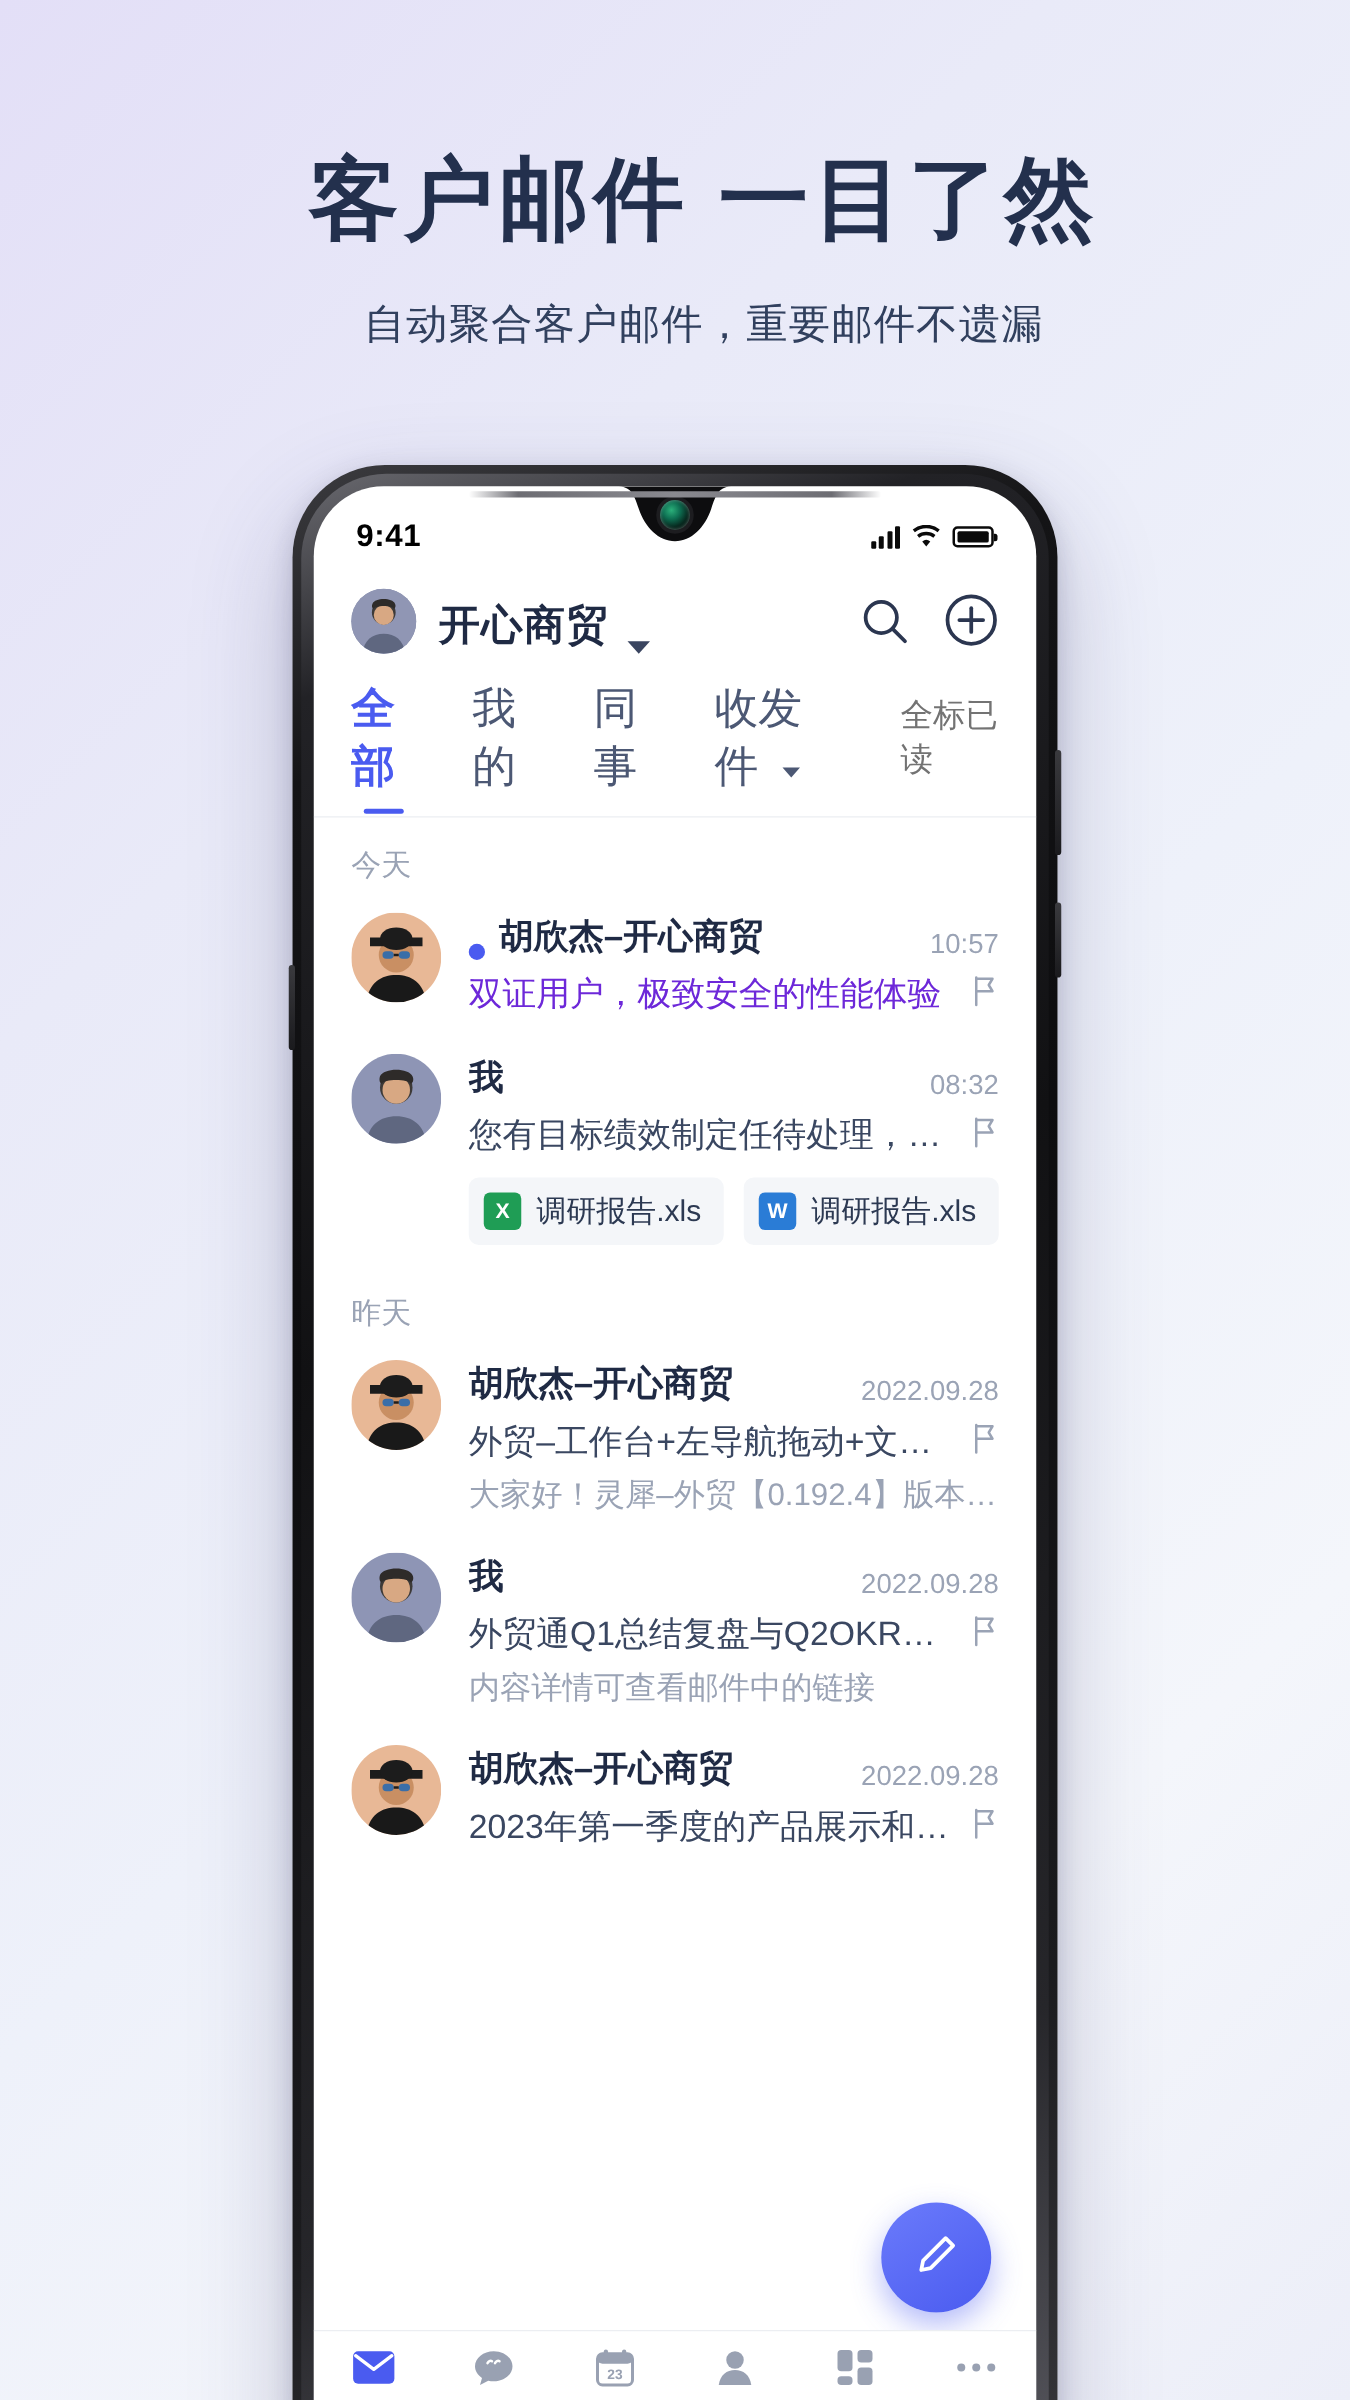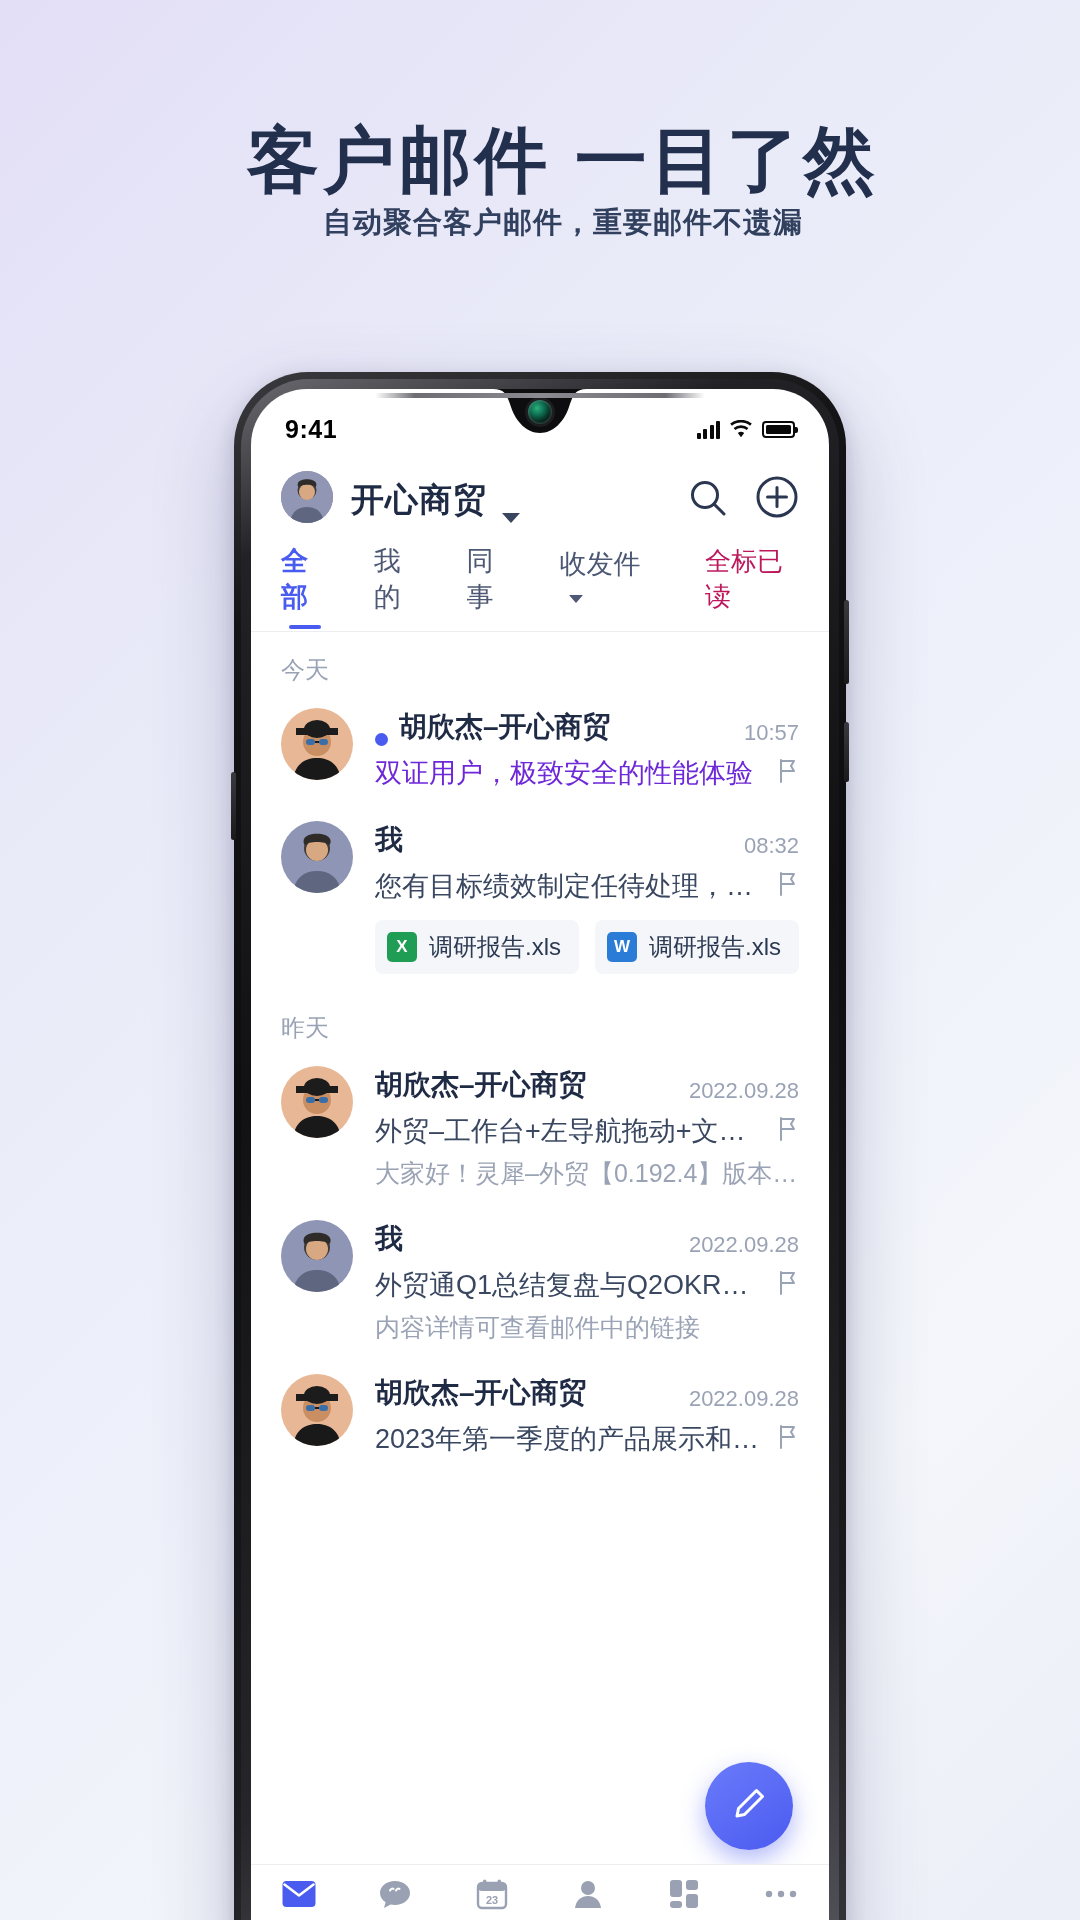--- a/index.html
+++ b/index.html
@@ -13,22 +13,22 @@
     position: relative;
   }
 
   
   .promo { width: 100%; text-align: center; padding-top: 118px; padding-left: 46px; }
   .promo-title {
     font-size: 72px; font-weight: 700; color: #23304d;
     letter-spacing: 4px; line-height: 1.18;
   }
   .promo-sub {
-    font-size: 29px; color: #31405e;
-    letter-spacing: 1px; font-weight: 700;
+    margin-top: 34px; font-size: 33px; color: #31405e;
+    letter-spacing: 1px; font-weight: 400;
   }
 
   
   .phone-wrap {
     position: absolute; left: 50%; top: 372px;
     transform: translateX(-50%);
     width: 612px; height: 1600px;
   }
   .phone-body {
     position: absolute; inset: 0;
@@ -109,34 +109,34 @@
   }
   .head-spacer { flex:1; }
   .head-icon { margin-left: 26px; cursor:pointer; }
 
   
   .tabs {
     display:flex; align-items:center; padding: 14px 30px 0 30px;
     border-bottom: 1px solid #eceef2; position: relative;
   }
   .tab {
-    font-size: 27px; color:#4c5874; padding-bottom: 16px; margin-right: 44px;
+    font-size: 35px; color:#4c5874; padding-bottom: 16px; margin-right: 44px;
     position: relative; font-weight: 400;
   }
   .tab.active { color:#4a5bf0; font-weight:700; }
   .tab.active::after {
     content:""; position:absolute; left:50%; transform:translateX(-50%);
     bottom: 2px; width: 32px; height: 4px; border-radius:2px; background:#4a5bf0;
   }
   .tab-caret {
     display:inline-block; width:0;height:0;
     border-left:7px solid transparent;border-right:7px solid transparent;
     border-top:8px solid #4c5874; margin-left:10px; vertical-align:3px;
   }
-  .tabs-right { margin-left:auto; font-size:26px; color:#be185d; padding-bottom:16px; }
+  .tabs-right { margin-left:auto; font-size:26px; color:#737373; padding-bottom:16px; }
 
   
   .list { height: 836px; overflow:hidden; position:relative; }
   .daylabel { font-size: 24px; color:#9aa3b5; padding: 22px 30px 8px 30px; }
   .mail {
     display:flex; padding: 14px 30px 16px 30px; align-items:flex-start;
   }
   .av {
     width: 72px; height: 72px; border-radius:50%; flex:none; overflow:hidden; margin-right:22px;
   }

